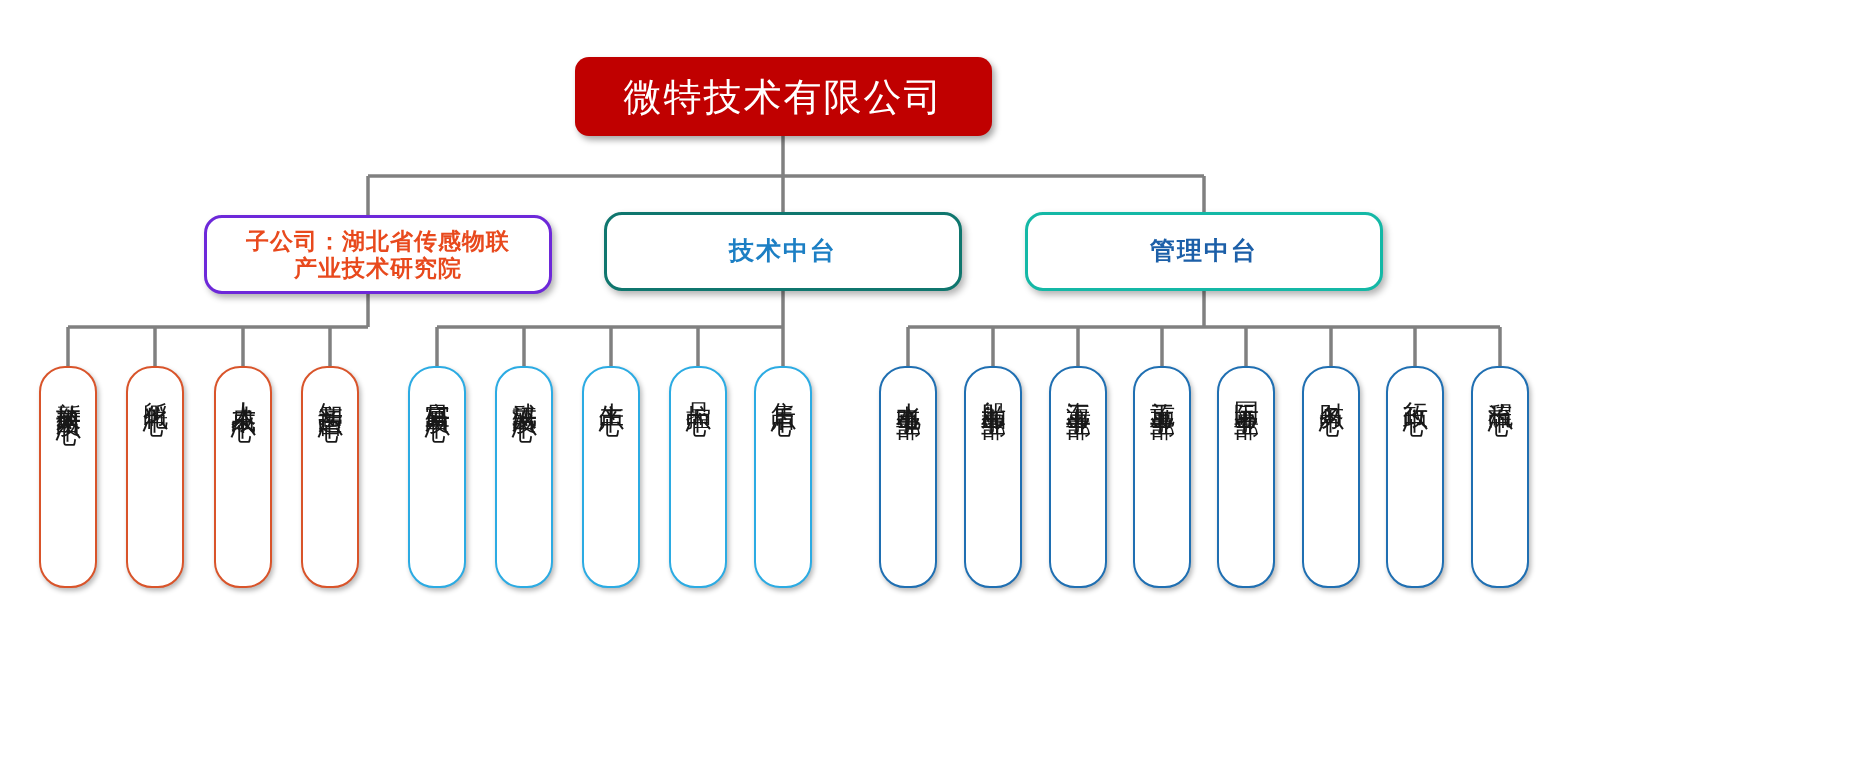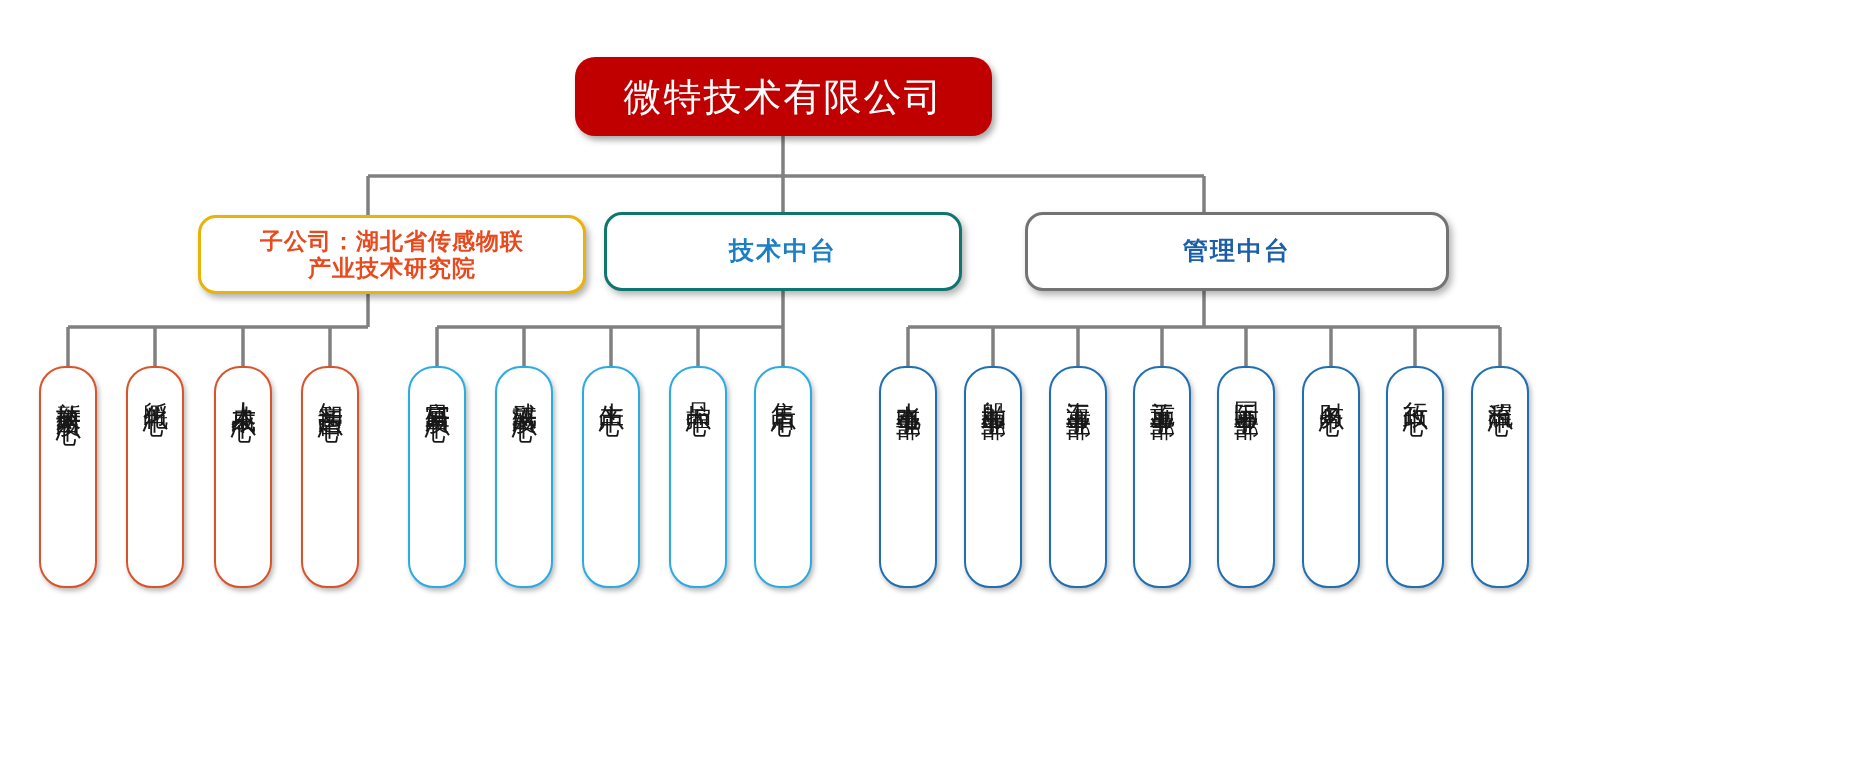--- a/index.html
+++ b/index.html
@@ -12,49 +12,49 @@
   #chart{position:relative;width:1856px;height:783px;}
 
   svg.connectors{position:absolute;left:0;top:0;width:1856px;height:783px;pointer-events:none;}
 
   .node{position:absolute;box-sizing:border-box;display:flex;align-items:center;justify-content:center;}
 
   
   .root{
     left:575px;top:57px;width:417px;height:79px;
     background:#C00000;
-    border-radius:20px;
+    border-radius:14px;
     box-shadow:3px 4px 6px rgba(0,0,0,.35);
   }
   .root .label{
     color:#ffffff;font-size:38px;font-weight:400;letter-spacing:2px;
     line-height:1;white-space:nowrap;
   }
 
   
   .l2{height:79px;border-radius:18px;background:#ffffff;}
   .l2 .label{font-weight:bold;line-height:1.15;text-align:center;white-space:pre-line;}
 
   .l2-sub{
-    left:198px;top:215px;width:388px;
-    border:3px solid #eab308;
+    left:204px;top:215px;width:348px;
+    border:3px solid #6d28d9;
     box-shadow:3px 4px 6px rgba(0,0,0,.30);
   }
   .l2-sub .label{color:#E8491D;font-size:23px;letter-spacing:1px;}
 
   .l2-tech{
     left:604px;top:212px;width:358px;
     border:3px solid #0f766e;
     box-shadow:3px 4px 7px rgba(0,0,0,.30);
   }
   .l2-tech .label{color:#1C7FC4;font-size:25px;letter-spacing:2px;}
 
   .l2-mgmt{
-    left:1025px;top:212px;width:424px;
-    border:3px solid #737373;
+    left:1025px;top:212px;width:358px;
+    border:3px solid #14b8a6;
     box-shadow:3px 4px 7px rgba(0,0,0,.30);
     align-items:center;
   }
   .l2-mgmt .label{color:#1C5FA8;font-size:25px;letter-spacing:2px;}
 
   
   .leaf{
     top:366px;width:58px;height:222px;
     border-radius:26px;background:#ffffff;
     align-items:flex-start;justify-content:center;

